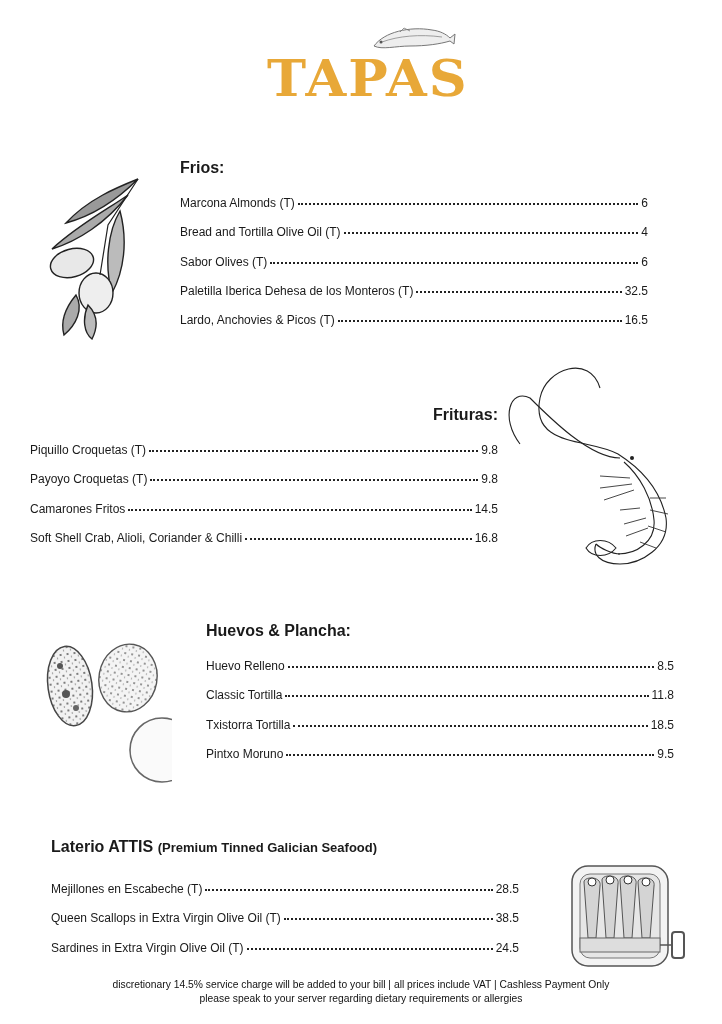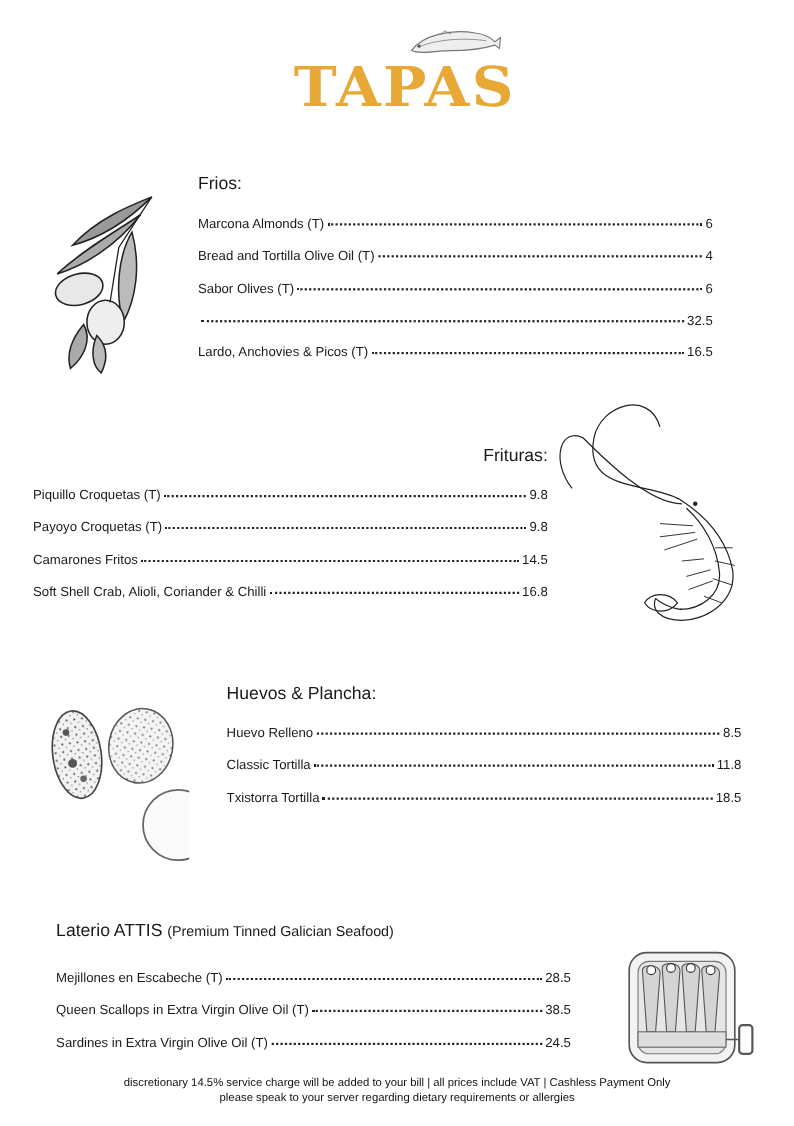--- a/index.html
+++ b/index.html
@@ -9,21 +9,21 @@
     .title {
       position: absolute; left: 268px; top: 50px; width: 200px; height: 58px;
       font-family: "DejaVu Serif", serif; font-weight: bold; font-size: 50px;
       letter-spacing: 2px; color: #E8A838; line-height: 58px; text-align: center;
       transform: scaleX(1.05);
     }
     .title-fish { position: absolute; left: 370px; top: 24px; width: 86px; height: 30px; }
 
     .section { position: absolute; }
     .section-heading {
-      font-weight: normal; font-size: 16px; height: 22px; line-height: 22px; margin-bottom: 10px;
+      font-weight: bold; font-size: 16px; height: 22px; line-height: 22px; margin-bottom: 10px;
     }
     .section-heading .sub { font-size: 13px; }
     .item {
       display: flex; align-items: baseline; font-size: 12px; height: 29.3px; line-height: 29px;
       white-space: nowrap; overflow: hidden;
     }
     .item .name { flex: 0 0 auto; }
     .item .dots {
       flex: 1 1 auto; overflow: hidden; margin: 0 3px; position: relative; height: 4px;
       border-bottom: 2px dotted #222; align-self: baseline; transform: translateY(-2px);
@@ -69,20 +69,21 @@
       <span class="name">Bread and Tortilla Olive Oil (T)</span>
       <span class="dots"></span>
       <span class="price">4</span>
     </div>
   <div class="item">
       <span class="name">Sabor Olives (T)</span>
       <span class="dots"></span>
       <span class="price">6</span>
     </div>
   <div class="item">
+      <span class="name">Paletilla Iberica Dehesa de los Monteros (T)</span>
       <span class="dots"></span>
       <span class="price">32.5</span>
     </div>
   <div class="item">
       <span class="name">Lardo, Anchovies &amp; Picos (T)</span>
       <span class="dots"></span>
       <span class="price">16.5</span>
     </div>
 </div>
 
@@ -156,20 +157,25 @@
     </div>
   <div class="item">
       <span class="name">Classic Tortilla</span>
       <span class="dots"></span>
       <span class="price">11.8</span>
     </div>
   <div class="item">
       <span class="name">Txistorra Tortilla</span>
       <span class="dots"></span>
       <span class="price">18.5</span>
+    </div>
+  <div class="item">
+      <span class="name">Pintxo Moruno</span>
+      <span class="dots"></span>
+      <span class="price">9.5</span>
     </div>
 </div>
 
 <svg class="illus" id="eggs" viewBox="0 0 130 145">
   <defs>
     <pattern id="speck" width="7" height="7" patternUnits="userSpaceOnUse">
       <circle cx="2" cy="2" r="1" fill="#555"></circle>
         <circle cx="5.5" cy="5" r="0.7" fill="#777"></circle>
     </pattern>
   </defs>

